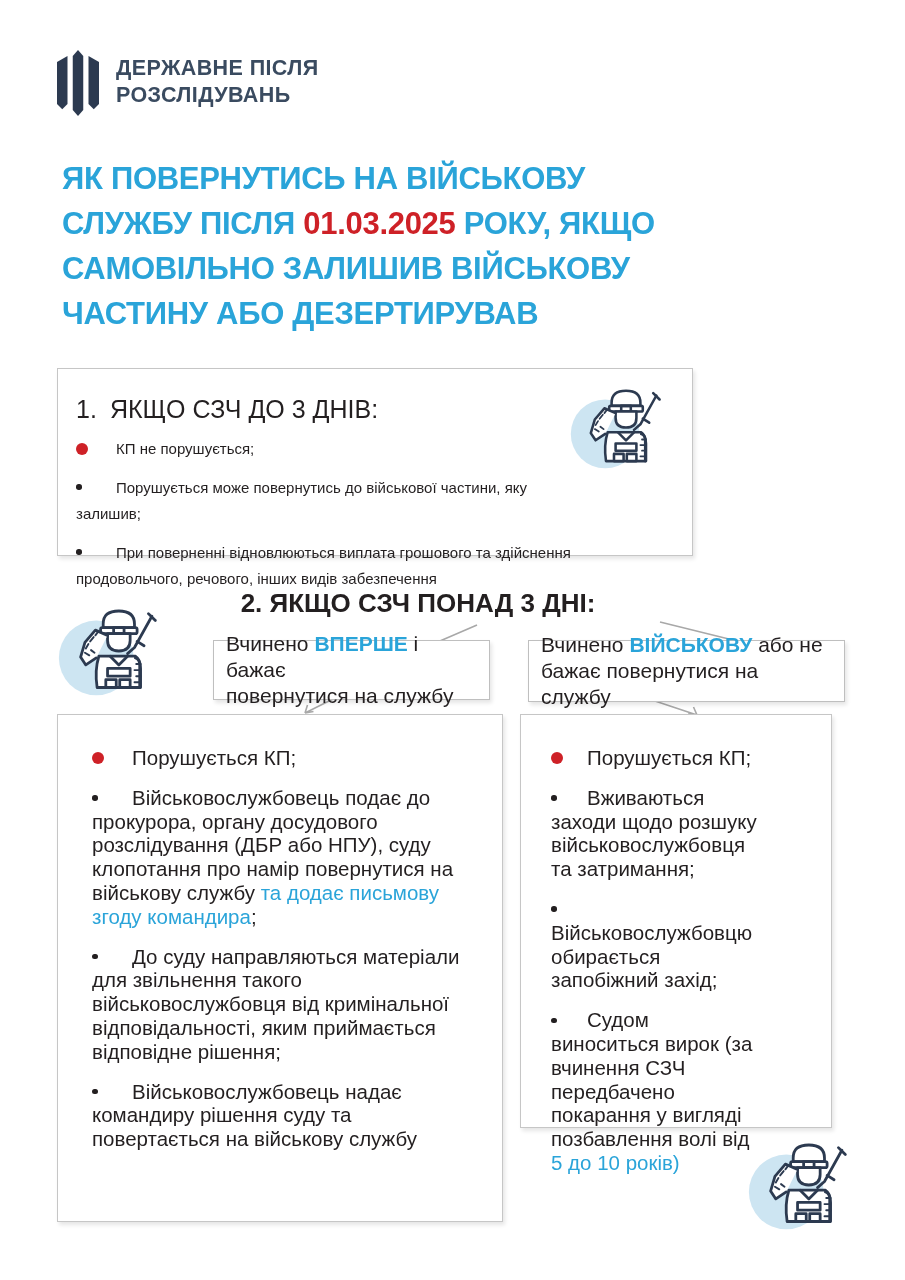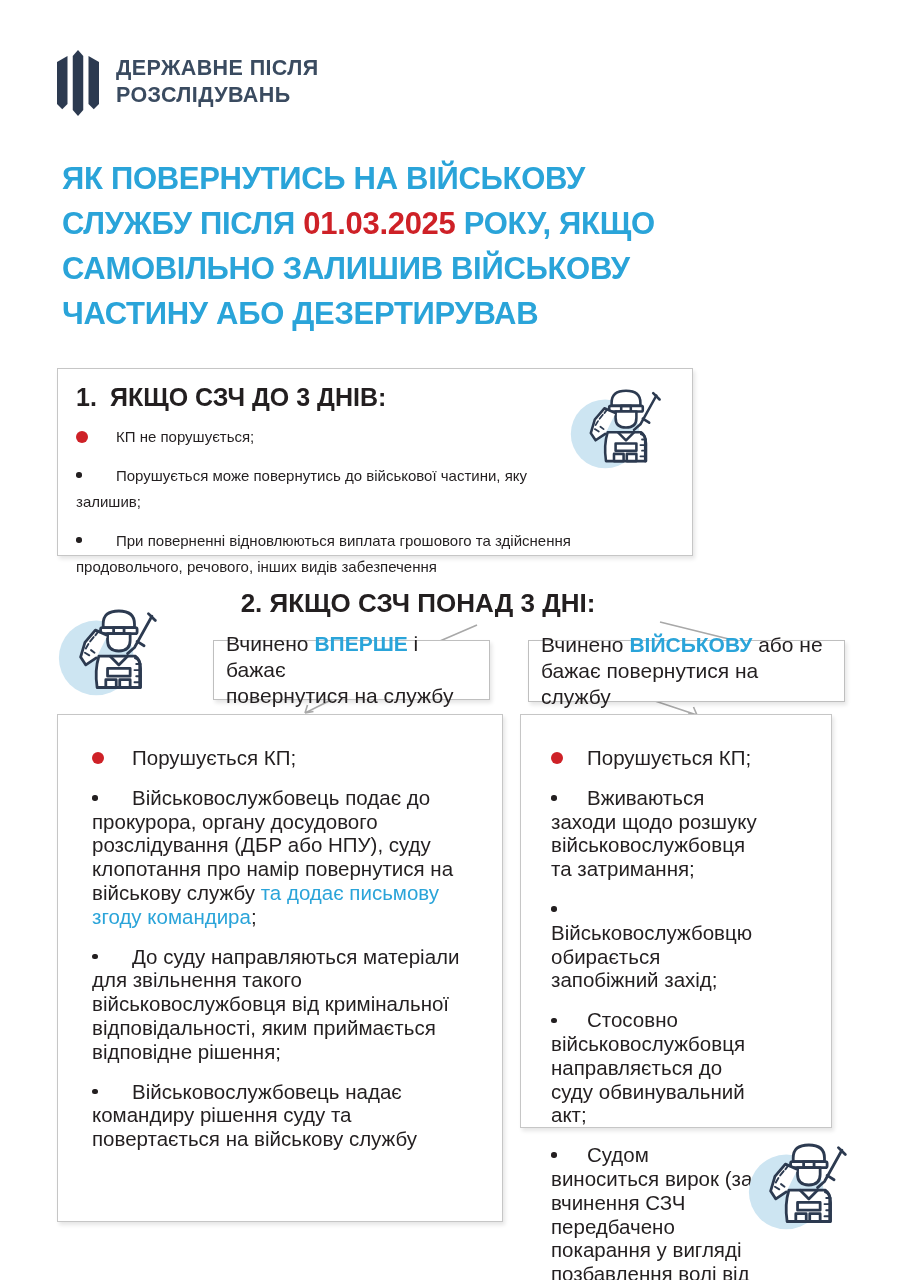--- a/index.html
+++ b/index.html
@@ -15,21 +15,21 @@
   .logo-text{padding-top:15px;font-size:21.5px;line-height:27px;font-weight:600;
              color:#3A4B60;letter-spacing:.4px;}
   
   .title{position:absolute;left:50px;top:144px;margin:12px;font-size:31px;font-weight:700;
          line-height:45px;letter-spacing:-.3px;color:var(--blue);}
   .title .red{color:var(--red);}
   
   .panel{border:1px solid var(--border);background:#fff;box-sizing:border-box;
          box-shadow:2px 3px 4px rgba(0,0,0,.10);}
   .box1{position:absolute;left:57px;top:368px;width:636px;height:188px;padding:12px 18px 0 18px;}
-  .b1h{margin:2px 0 9px 0;font-size:25px;font-weight:700;}
+  .b1h{margin:14px 0 9px 0;font-size:25px;font-weight:400;}
   .b1h .num{display:inline-block;width:34px;}
   .box1 .item{font-size:15px;line-height:26.5px;margin:12px 0 3px 0;}
   .box1 .soldier{float:right;width:104px;height:93px;margin:0 0 8px 10px;}
   
   .item{margin:16px;}
   .mk{display:inline-block;width:40px;}
   .mk i{display:inline-block;width:5.5px;height:5.5px;border-radius:50%;
         background:var(--text);vertical-align:middle;margin-bottom:3px;}
   .mk[data-marker="red"] i{width:12px;height:12px;background:var(--red);}
   .em{color:var(--blue);}
@@ -140,21 +140,20 @@
     <p class="item"><span class="mk" data-marker="red"><i></i></span><span>Порушується КП;</span></p>
     <p class="item"><span class="mk" data-marker="dot"><i></i></span><span>Військовослужбовець подає до прокурора, органу досудового розслідування (ДБР або НПУ), суду клопотання про намір повернутися на військову службу </span><span class="em">та додає письмову згоду командира</span><span>;</span></p>
     <p class="item"><span class="mk" data-marker="dot"><i></i></span><span>До суду направляються матеріали для звільнення такого військовослужбовця від кримінальної відповідальності, яким приймається відповідне рішення;</span></p>
     <p class="item"><span class="mk" data-marker="dot"><i></i></span><span>Військовослужбовець надає командиру рішення суду та повертається на військову службу</span></p>
   </section>
 
   <section class="panel mainbox main-right">
     <p class="item"><span class="mk" data-marker="red"><i></i></span><span>Порушується КП;</span></p>
     <p class="item"><span class="mk" data-marker="dot"><i></i></span><span>Вживаються заходи щодо розшуку військовослужбовця та затримання;</span></p>
     <p class="item"><span class="mk" data-marker="dot"><i></i></span><span>Військовослужбовцю обирається запобіжний захід;</span></p>
-    <p class="item"><span class="mk" data-marker="dot"><i></i></span><span>Стосовно військовослужбовця направляється до суду обвинувальний акт;</span></p>
     <p class="item"><span class="mk" data-marker="dot"><i></i></span><span>Судом виноситься вирок (за вчинення СЗЧ передбачено покарання у вигляді позбавлення волі від </span><span class="em">5 до 10 років)</span><span></span></p>
   </section>
 
   <svg class="soldier-s3">
       <use href="#soldier"></use>
     </svg>
 
 </div>
 
 </body></html>

